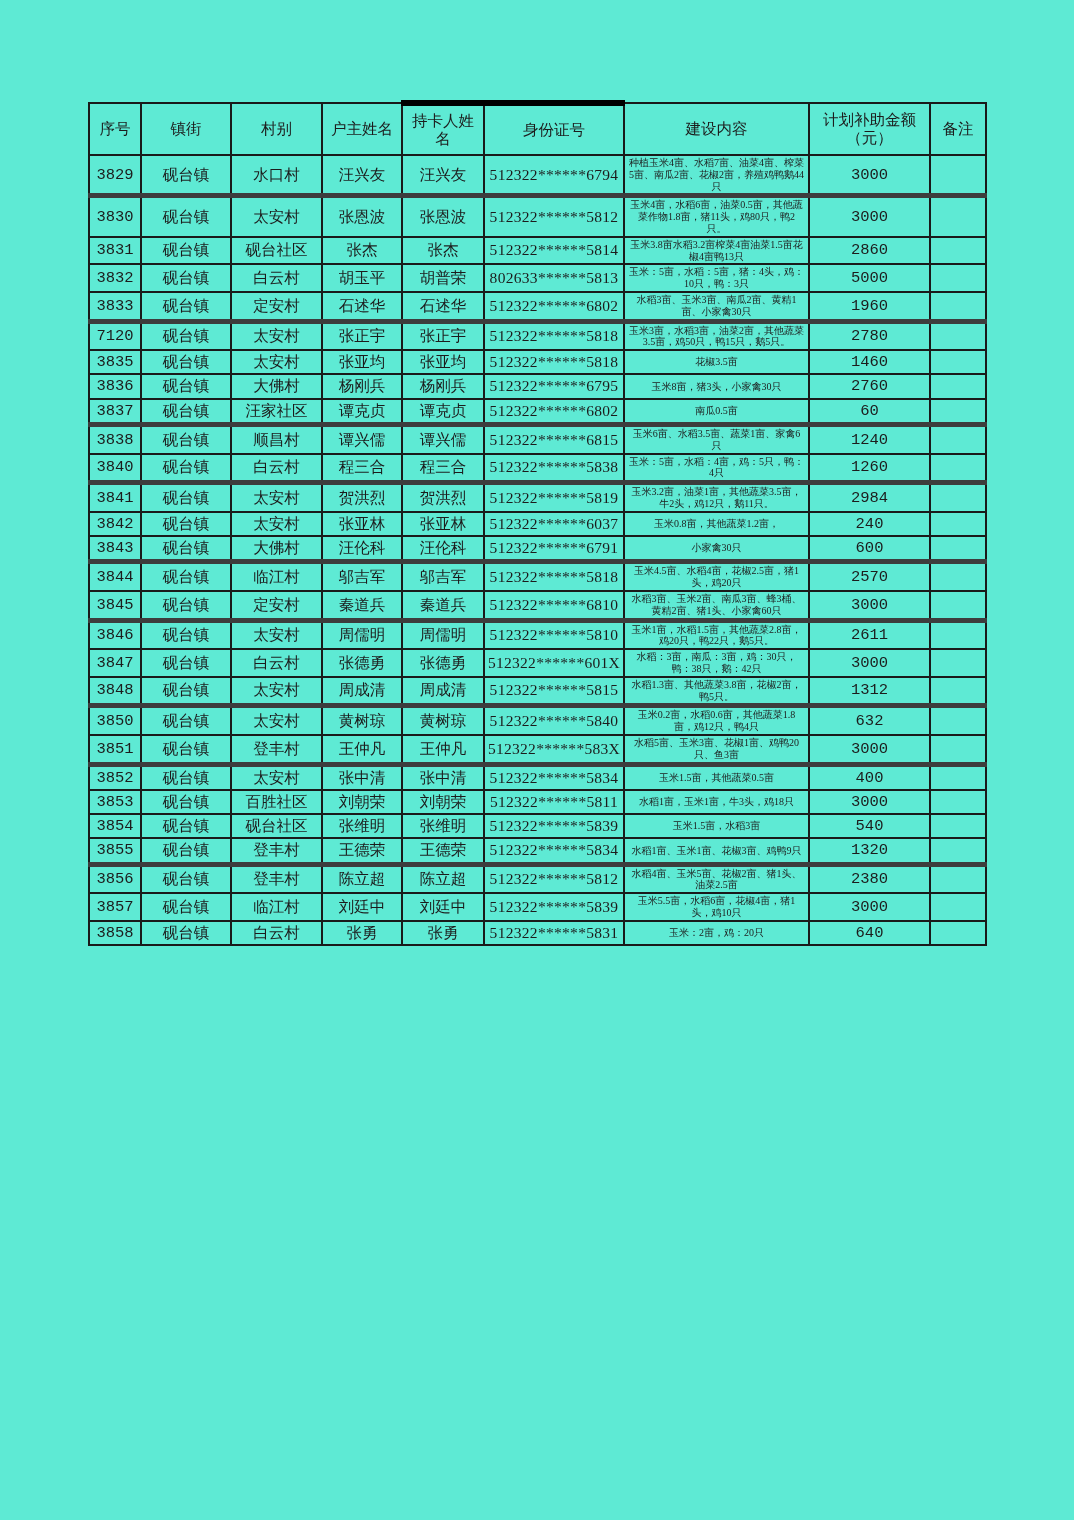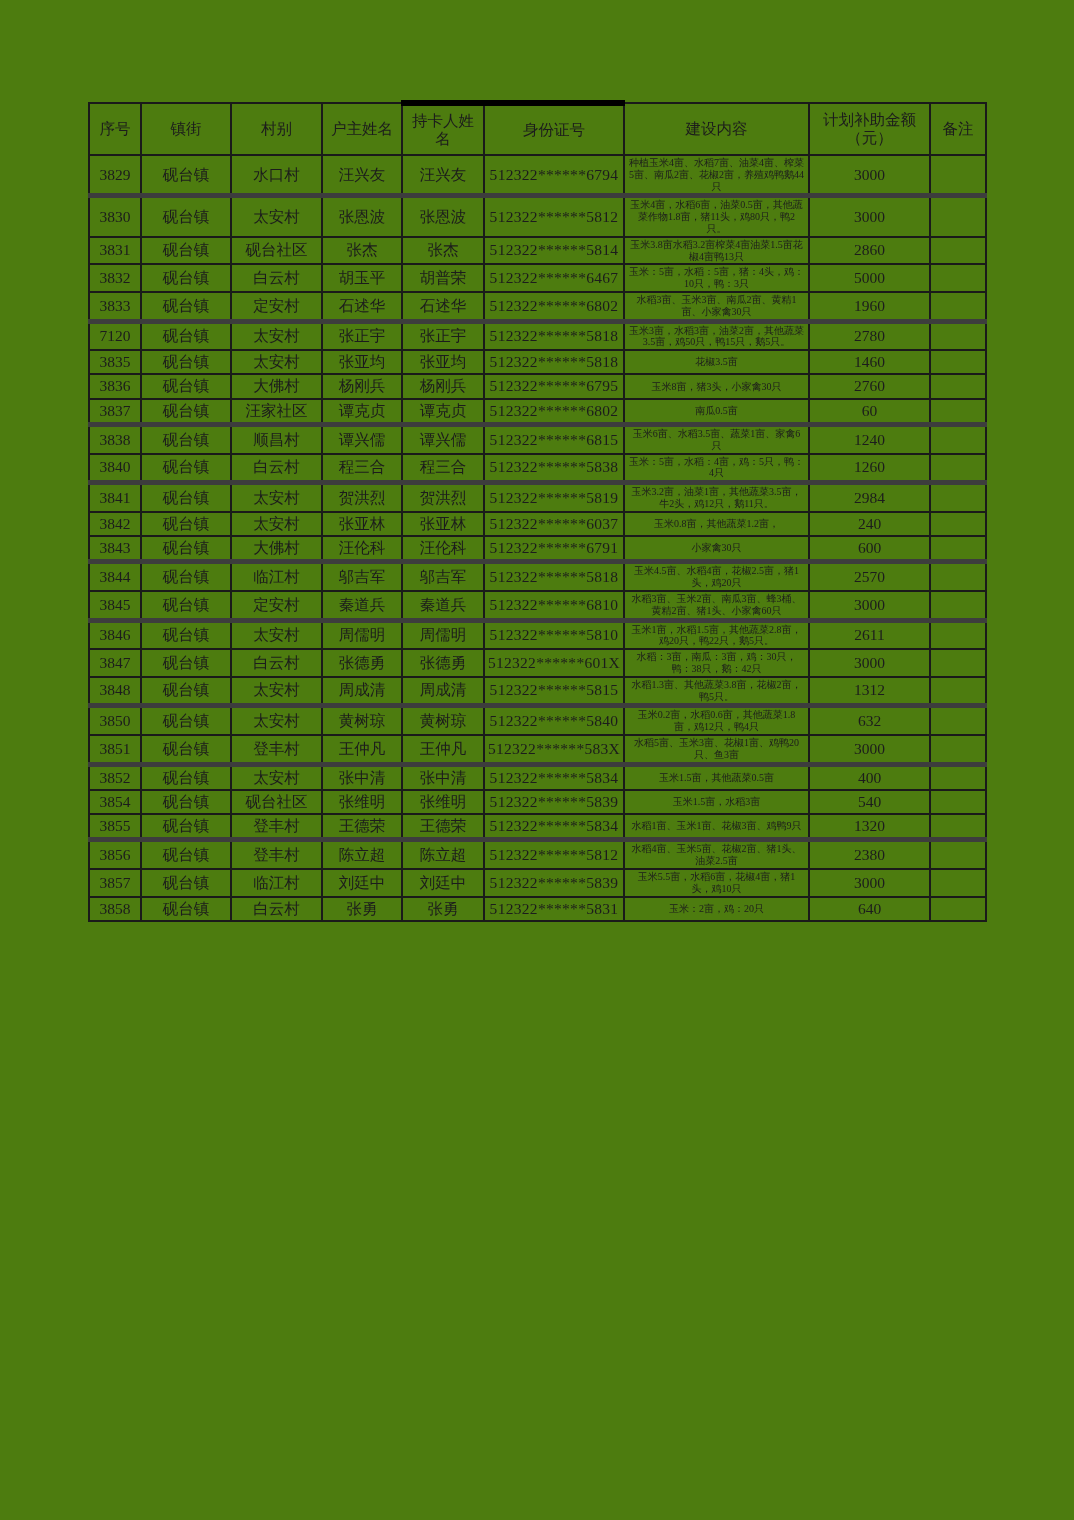--- a/index.html
+++ b/index.html
@@ -2,21 +2,21 @@
 <html><head>
 <meta charset="utf-8">
 <style>
   html,body { margin:0; padding:0; }
   body {
     width:1074px; height:1520px;
     background:#ffffff;
     font-family:"Liberation Serif","DejaVu Serif",serif;
     color:#1c1c1c;
   }
-  .sheet { position:relative; width:1074px; height:1520px; background:#4d7c0f; overflow:hidden; }
+  .sheet { position:relative; width:1074px; height:1520px; background:#5eead4; overflow:hidden; }
 
   table.grid {
     position:absolute; left:88px; top:100px;
     width:897px;
     border-collapse:collapse;
     table-layout:fixed;
     border:2px solid #111111;
   }
   .grid th, .grid td {
     border:2px solid #1a1a1a;
@@ -31,21 +31,21 @@
   }
   .grid thead th { height:44px; }
   th.prewrap { white-space:pre-line; }
   
   th.topbar { border-top:6px solid #000000; }
   
   tr.group-end td { border-bottom:5px solid #3d3d3d; }
 
   td.c-content { font-size:10px; padding:1px 3px; }
   td.c-id_number { letter-spacing:0.3px;margin-top:32px; }
-  td.c-seq, td.c-amount { font-family:Liberation Serif, serif; }
+  td.c-seq, td.c-amount { font-family:Liberation Mono, monospace; }
 </style>
 </head>
 <body>
 
 <div class="sheet">
   <table class="grid">
     <colgroup>
       <col style="width:52px">
         <col style="width:90px">
         <col style="width:91px">
@@ -103,21 +103,21 @@
           <td class="c-content">玉米3.8亩水稻3.2亩榨菜4亩油菜1.5亩花椒4亩鸭13只</td>
           <td class="c-amount">2860</td>
           <td class="c-remark"></td>
         </tr>
         <tr>
           <td class="c-seq">3832</td>
           <td class="c-town">砚台镇</td>
           <td class="c-village">白云村</td>
           <td class="c-owner">胡玉平</td>
           <td class="c-cardholder">胡普荣</td>
-          <td class="c-id_number">512322******6467</td>
+          <td class="c-id_number">802633******5813</td>
           <td class="c-content">玉米：5亩，水稻：5亩，猪：4头，鸡：10只，鸭：3只</td>
           <td class="c-amount">5000</td>
           <td class="c-remark"></td>
         </tr>
         <tr class="group-end">
           <td class="c-seq">3833</td>
           <td class="c-town">砚台镇</td>
           <td class="c-village">定安村</td>
           <td class="c-owner">石述华</td>
           <td class="c-cardholder">石述华</td>
@@ -307,20 +307,31 @@
           <td class="c-town">砚台镇</td>
           <td class="c-village">太安村</td>
           <td class="c-owner">张中清</td>
           <td class="c-cardholder">张中清</td>
           <td class="c-id_number">512322******5834</td>
           <td class="c-content">玉米1.5亩，其他蔬菜0.5亩</td>
           <td class="c-amount">400</td>
           <td class="c-remark"></td>
         </tr>
         <tr>
+          <td class="c-seq">3853</td>
+          <td class="c-town">砚台镇</td>
+          <td class="c-village">百胜社区</td>
+          <td class="c-owner">刘朝荣</td>
+          <td class="c-cardholder">刘朝荣</td>
+          <td class="c-id_number">512322******5811</td>
+          <td class="c-content">水稻1亩，玉米1亩，牛3头，鸡18只</td>
+          <td class="c-amount">3000</td>
+          <td class="c-remark"></td>
+        </tr>
+        <tr>
           <td class="c-seq">3854</td>
           <td class="c-town">砚台镇</td>
           <td class="c-village">砚台社区</td>
           <td class="c-owner">张维明</td>
           <td class="c-cardholder">张维明</td>
           <td class="c-id_number">512322******5839</td>
           <td class="c-content">玉米1.5亩，水稻3亩</td>
           <td class="c-amount">540</td>
           <td class="c-remark"></td>
         </tr>

